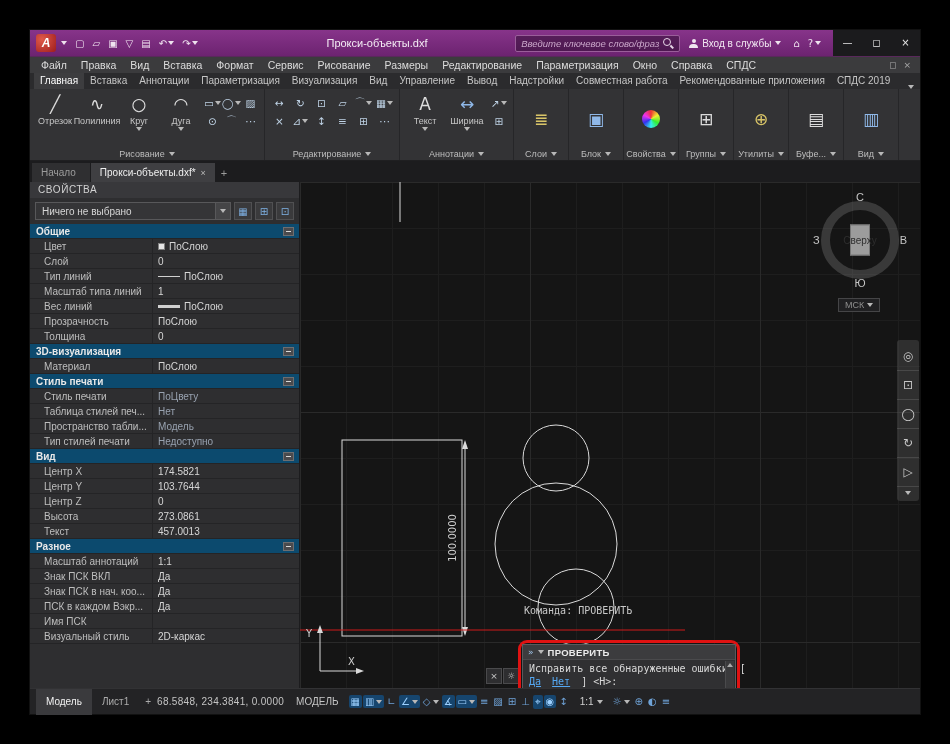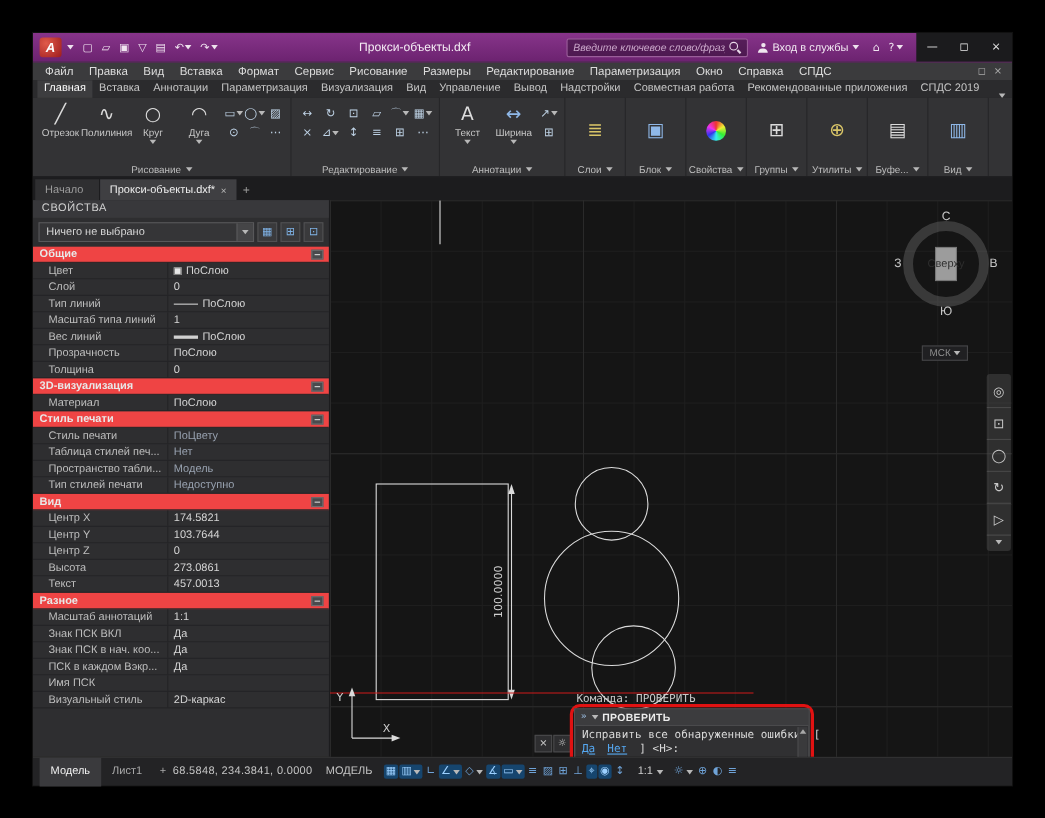--- a/index.html
+++ b/index.html
@@ -84,37 +84,37 @@
   .sel-icon{width:18px;height:18px;display:flex;align-items:center;justify-content:center;background:#3A3A3C;border:1px solid #505052;color:#7FB2E6;font-size:10px;font-family:"DejaVu Sans",sans-serif}
   .prop-rows{flex:1;overflow:hidden}
   .prop-row{height:15px;display:flex;align-items:center;background:#2E2E30;border-bottom:1px solid #242426;font-size:10px}
   .prop-label{width:122px;flex:none;padding-left:14px;color:#BEBEBE;white-space:nowrap;overflow:hidden}
   .prop-value{flex:1;height:100%;display:flex;align-items:center;gap:4px;padding-left:5px;border-left:1px solid #242426;color:#D6D6D6;white-space:nowrap;overflow:hidden}
   .pv-text.muted{color:#98A2B0}
   .swatch{display:none}
   .swatch.color{display:inline-block;width:7px;height:7px;background:#E6E6E6;border:1px solid #808080}
   .swatch.line{display:inline-block;width:22px;height:1px;background:#D0D0D0}
   .swatch.lwt{display:inline-block;width:22px;height:3px;background:#D0D0D0}
-  .prop-row.section{background:#ef4444}
+  .prop-row.section{background:#0c4a6e}
   .prop-row.section .prop-label{width:auto;flex:1;padding-left:6px;font-weight:bold;color:#E8E8E8}
   .collapse-box{display:none;margin-right:5px;width:11px;height:9px;align-items:center;justify-content:center;border:1px solid #6E6E70;background:#4A4A4D;flex:none}
   .prop-row.section .collapse-box{display:flex}
   .minus{width:5px;height:1px;background:#D8D8D8}
 
   
   .canvas{flex:1;position:relative;overflow:hidden;background-color:#151515;
     background-image:linear-gradient(#2A2A2A 1px,transparent 1px),linear-gradient(90deg,#2A2A2A 1px,transparent 1px),
                      linear-gradient(#1E1E1E 1px,transparent 1px),linear-gradient(90deg,#1E1E1E 1px,transparent 1px);
     background-size:230px 230px,230px 230px,46px 46px,46px 46px}
   .draw-svg{position:absolute;left:0;top:0;z-index:1}
   .draw-svg .ent{stroke:#DADADA;stroke-width:1;fill:none}
   .draw-svg .fil{fill:#DADADA;stroke:none}
   .draw-svg .redline{stroke:#CF1A1A;stroke-width:1}
   .draw-svg text{fill:#CFCFCF;font-size:10px;font-family:"DejaVu Sans",sans-serif}
-  .cmd-echo{position:absolute;left:224px;top:448px;font:10px "DejaVu Sans Mono",monospace;color:#C8C8C8;z-index:2;white-space:nowrap}
+  .cmd-echo{position:absolute;left:224px;top:423px;font:10px "DejaVu Sans Mono",monospace;color:#C8C8C8;z-index:2;white-space:nowrap}
   .cmd-float{position:absolute;left:186px;top:486px;display:flex;gap:1px;z-index:4}
   .cmdf-btn{width:16px;height:16px;display:flex;align-items:center;justify-content:center;background:#2E2E30;border:1px solid #4A4A4C;font-size:9px;color:#C8C8C8;font-family:"DejaVu Sans",sans-serif}
 
   
   .popup-highlight{position:absolute;left:218px;top:458px;width:222px;border:3px solid #E01212;border-radius:9px;z-index:5;padding:1px;background:rgba(20,20,20,.2)}
   .cmdwin{background:rgba(50,50,52,.97);border:1px solid #5A5A5C}
   .cmd-head{height:15px;display:flex;align-items:center;gap:4px;padding:0 5px;background:#3C3C3E;border-bottom:1px solid #4A4A4C}
   .cmd-head-glyph{color:#9FC3E8;font-size:9px;font-family:"DejaVu Sans",sans-serif}
   .cmd-name{font-size:9.5px;font-weight:bold;color:#ECECEC;letter-spacing:.3px}
   .cmd-body{position:relative;padding:2px 14px 4px 6px;font:10px "DejaVu Sans Mono",monospace;color:#D8D8D8;line-height:13px;white-space:nowrap}
@@ -124,21 +124,21 @@
 
   
   .viewcube{position:absolute;left:512px;top:10px;width:96px;height:96px;z-index:3}
   .vc-ring{position:absolute;inset:9px;border-radius:50%;border:9px solid rgba(125,125,125,.35)}
   .vc-letter{position:absolute;color:#C6C6C6;font-size:11px}
   .vc-n{top:-1px;left:50%;transform:translateX(-50%)}
   .vc-s{bottom:-1px;left:50%;transform:translateX(-50%)}
   .vc-w{left:1px;top:50%;transform:translateY(-50%)}
   .vc-e{right:1px;top:50%;transform:translateY(-50%)}
   .vc-face{position:absolute;left:50%;top:50%;transform:translate(-50%,-50%);width:20px;height:31px;background:#9C9C9C;border:1px solid #777;color:#2E2E2E;font-size:10px;display:flex;align-items:center;justify-content:center}
-  .wcs-chip{position:absolute;left:538px;top:132px;display:flex;align-items:center;gap:3px;padding:1px 6px;border:1px solid #454547;background:#202022;color:#8E8E8E;font-size:9px;z-index:3}
+  .wcs-chip{position:absolute;left:538px;top:116px;display:flex;align-items:center;gap:3px;padding:1px 6px;border:1px solid #454547;background:#202022;color:#8E8E8E;font-size:9px;z-index:3}
 
   
   .navbar{position:absolute;left:597px;top:158px;width:22px;background:rgba(96,96,96,.35);border-radius:3px;z-index:3;display:flex;flex-direction:column;align-items:center;padding:2px 0}
   .nav-btn{width:22px;height:29px;display:flex;align-items:center;justify-content:center;color:#C8C8C8;font-size:12px;border-bottom:1px solid rgba(255,255,255,.12);font-family:"DejaVu Sans",sans-serif}
   .nav-caret{height:12px;display:flex;align-items:center}
 
   
   .statusbar{height:26px;flex:none;display:flex;align-items:center;background:#232325;border-top:1px solid #323234;padding:0 6px;font-size:10px}
   .layout-tabs{display:flex;align-items:center;height:100%}
   .ltab{padding:0 10px;line-height:26px;color:#ABABAB;white-space:nowrap}

